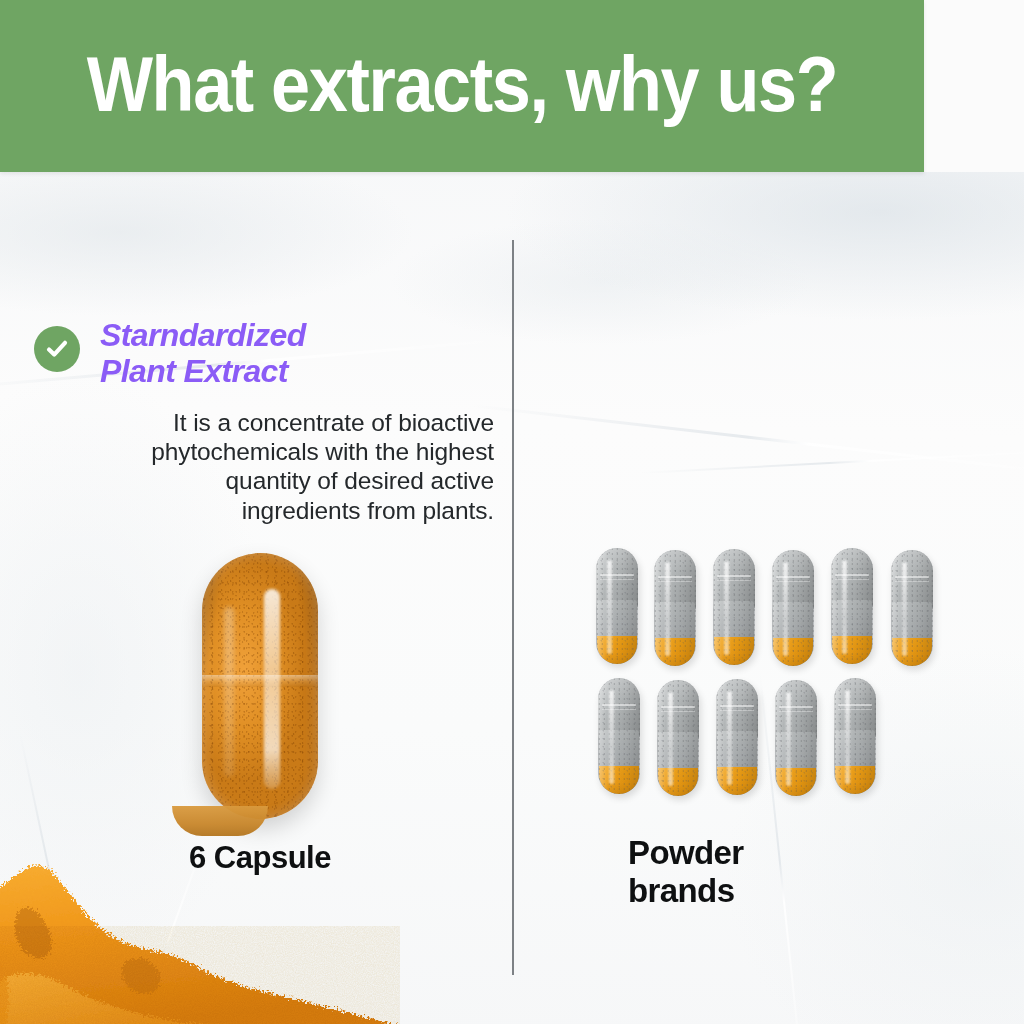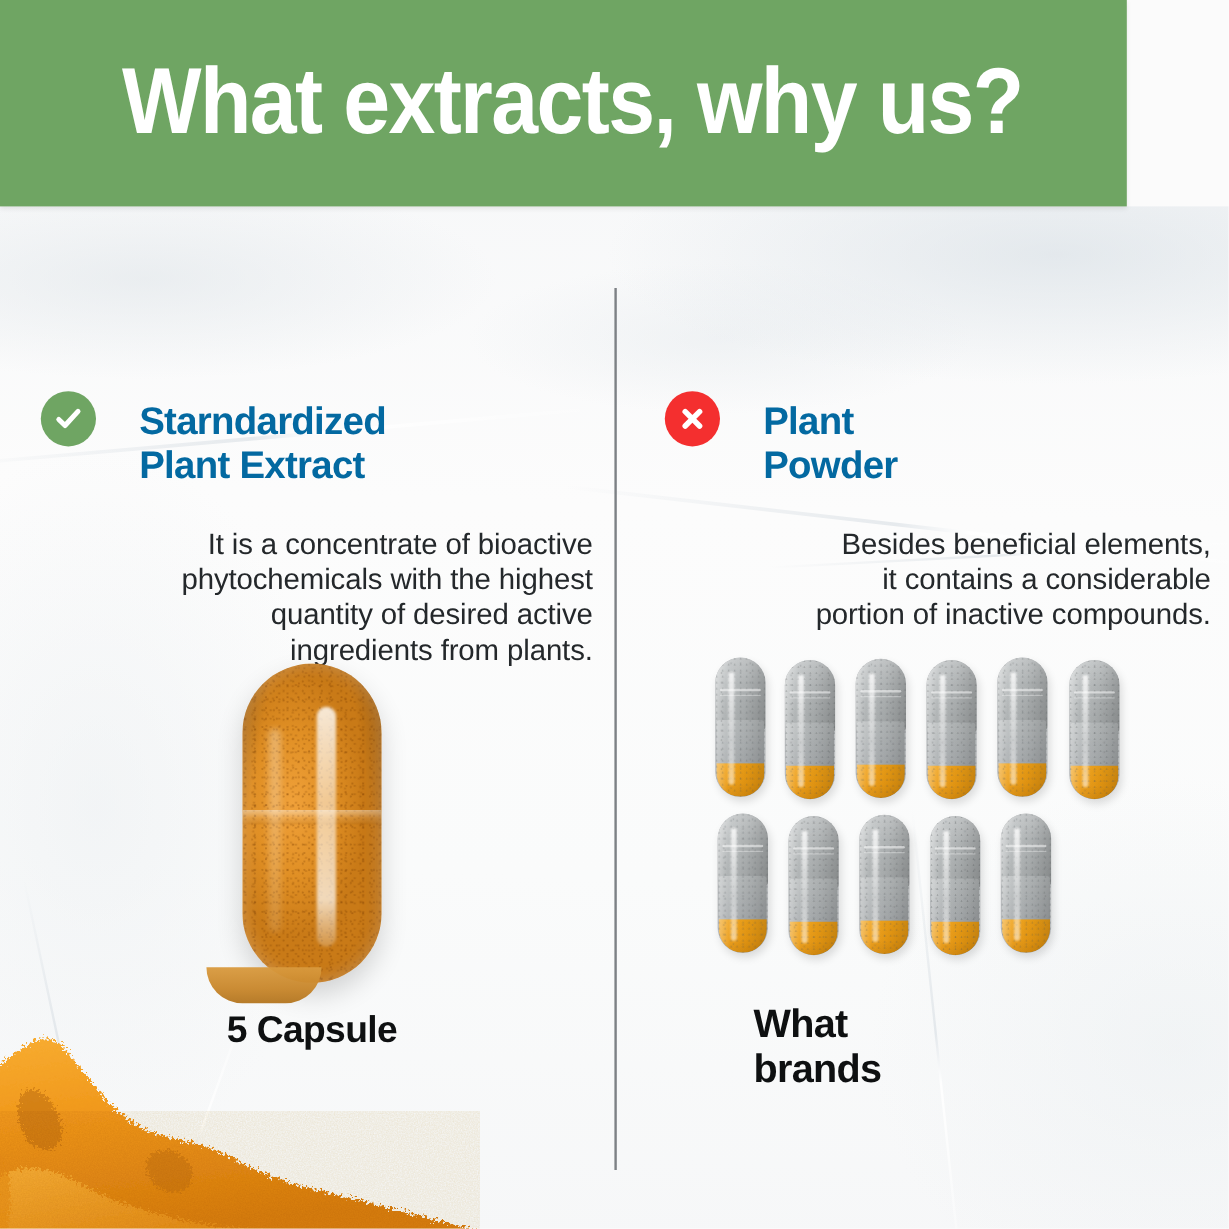--- a/index.html
+++ b/index.html
@@ -49,21 +49,20 @@
   
   .header-band {
     position: absolute;
     left: 0; top: 0;
     width: 924px; height: 172px;
     background: #6fa563;
     display: flex;
     align-items: center;
     justify-content: center;
     box-shadow: 0 2px 4px rgba(0,0,0,0.08);
-    padding-left: 15px;
   }
   .header-title {
     color: #ffffff;
     font-size: 78px;
     font-weight: bold;
     letter-spacing: -1.5px;
     line-height: 1;
     transform: scaleX(0.90);
     white-space: nowrap;
     margin-top: -4px;
@@ -98,25 +97,26 @@
     align-items: center;
     justify-content: center;
     margin-top: 8px;
   }
   .badge-check { background: #6fa563; }
   .badge-cross { background: #f42f2f; }
 
   .col-title {
     font-size: 32px;
     font-weight: bold;
-    color: #0369a1;
+    color: #8b5cf6;
     line-height: 1.12;
     letter-spacing: -0.6px;
     white-space: pre-line;
-    margin: 16px;
+    margin: 0;
+    font-style: italic;
   }
   .col-body {
     margin: 18px 0 0 66px;
     font-size: 24.5px;
     color: #24282b;
     line-height: 1.20;
     letter-spacing: -0.1px;
     white-space: pre-line;
     font-weight: 400;
     text-align: right;
@@ -325,34 +325,20 @@
       </div>
       <div class="col-title">Starndardized
 Plant Extract</div>
     </div>
     <div class="col-body">It is a concentrate of bioactive
 phytochemicals with the highest
 quantity of desired active
 ingredients from plants.</div>
   </div>
 
-  <div class="col col-right">
-    <div class="col-head">
-      <div class="badge-icon badge-cross">
-        <svg width="28" height="28" viewBox="0 0 28 28" aria-hidden="true">
-          <path d="M8 8 L20 20 M20 8 L8 20" fill="none" stroke="#ffffff" stroke-width="4.6" stroke-linecap="round"></path>
-        </svg>
-      </div>
-      <div class="col-title">Plant
-Powder</div>
-    </div>
-    <div class="col-body">Besides beneficial elements,
-it contains a considerable
-portion of inactive compounds.</div>
-  </div>
 
   <div class="big-capsule">
     <div class="cap-speckle"></div>
     <div class="cap-seam"></div>
     <div class="cap-gloss2"></div>
     <div class="cap-gloss"></div>
     <div class="cap-rimlight"></div>
   </div>
 
 
@@ -455,22 +441,22 @@
           <div class="gc-bot"></div>
           <div class="gc-orange"></div>
         <div class="gc-speckle"></div>
           <div class="gc-ring"></div>
           <div class="gc-ring2"></div>
           <div class="gc-gloss"></div>
       </div>
     </div>
   </div>
 
-  <div class="label-left">5 Capsule</div>
-  <div class="label-right">What
+  <div class="label-left">6 Capsule</div>
+  <div class="label-right">Powder
 brands</div>
 
   <svg class="powder" viewBox="0 0 470 200">
     <defs>
       <linearGradient id="pg1" x1="0" y1="0" x2="0.3" y2="1">
         <stop offset="0%" stop-color="#f8ae33"></stop>
         <stop offset="45%" stop-color="#f0971a"></stop>
         <stop offset="100%" stop-color="#d87e0c"></stop>
       </linearGradient>
       <linearGradient id="pg2" x1="0" y1="0" x2="1" y2="1">

